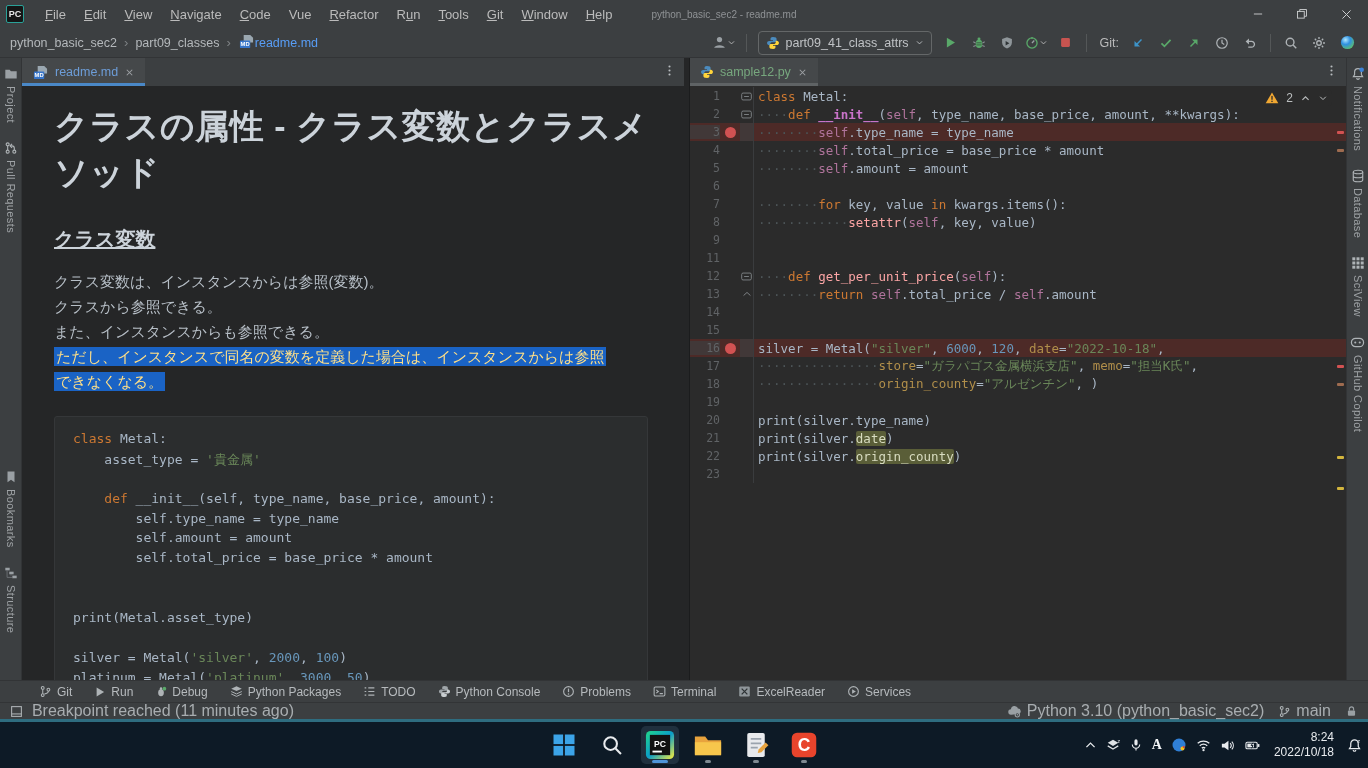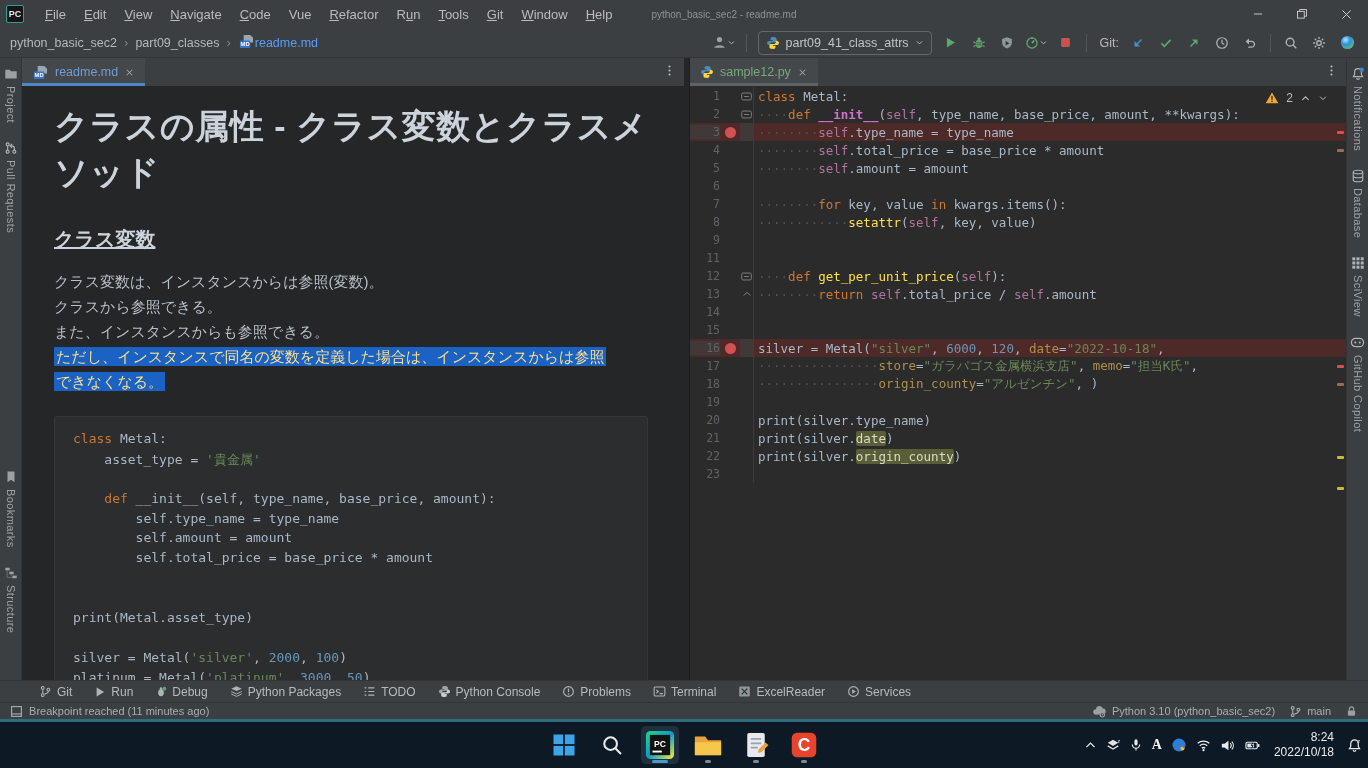--- a/index.html
+++ b/index.html
@@ -82,33 +82,33 @@
   .lnum { width:30px; text-align:right; color:#606366; flex:0 0 auto; font-size:11.5px;}
   .bpcol { width:20px; flex:0 0 auto; display:flex; justify-content:center; align-items:center;}
   .foldcol { width:14px; flex:0 0 auto; display:flex; justify-content:center; align-items:center;
     color:#8a8e90; border-right:1px solid #3a3c3e; align-self:stretch;}
   .codetxt { padding-left:4px; }
   .bp-dot { width:11px; height:11px; border-radius:50%; background:#d25252; }
   .eline.bpline { background:#4d2a27; }
   .eline.bpline .lnum, .eline.bpline .foldcol { background:#3c3f41aa; }
   .tk-kw{color:#cc7832} .tk-str{color:#6a8759} .tk-num{color:#6897bb}
   .tk-self{color:#b0749c} .tk-dun{color:#c873c8;font-weight:bold}
-  .tk-fn{color:#fde047} .tk-prm{color:#b08e4a} .tk-pl{color:#a9b7c6}
+  .tk-fn{color:#fca5a5} .tk-prm{color:#b08e4a} .tk-pl{color:#a9b7c6}
   .tk-ws{color:#4c5457} .tk-hl{color:#d8dcc0;background:#5a5e38;border-radius:2px}
   #inspect-widget { position:absolute; top:4px; right:14px; display:flex; align-items:center;
     gap:7px; color:#bbbebf; font-size:12px; font-family:"Liberation Sans",sans-serif;
     background:#2b2b2b; padding:1px 4px; border-radius:4px;}
   .stripe-mark { position:absolute; width:7px; height:3px; right:2px; border-radius:1px;}
 
   
   #bottombar { height:22px; background:#3c3f41; border-top:1px solid #323436; flex:0 0 auto;
     display:flex; align-items:center; gap:4px; padding-left:30px; color:#b6babd; font-size:12px;}
   .bb-item { display:flex; align-items:center; gap:5px; padding:0 9px; height:22px;}
   #statusbar { height:20px; background:#3c3f41; border-top:1px solid #323436; flex:0 0 auto;
-    display:flex; align-items:center; color:#a8adb0; font-size:11px; padding:0 10px;
+    display:flex; align-items:center; color:#a8adb0; font-size:16px; padding:0 10px;
     border-bottom:3px solid #2e6d80;}
   #status-right { margin-left:auto; display:flex; align-items:center; gap:14px;}
   .sb-item { display:flex; align-items:center; gap:5px; }
 
   
   #taskbar { height:46px; background:#0d1a26; flex:0 0 auto; position:relative;
     display:flex; align-items:center; justify-content:center; }
   #tb-center { display:flex; align-items:center; gap:10px; }
   .tb-icon { width:38px; height:38px; border-radius:5px; display:flex; align-items:center;
     justify-content:center; position:relative; }

